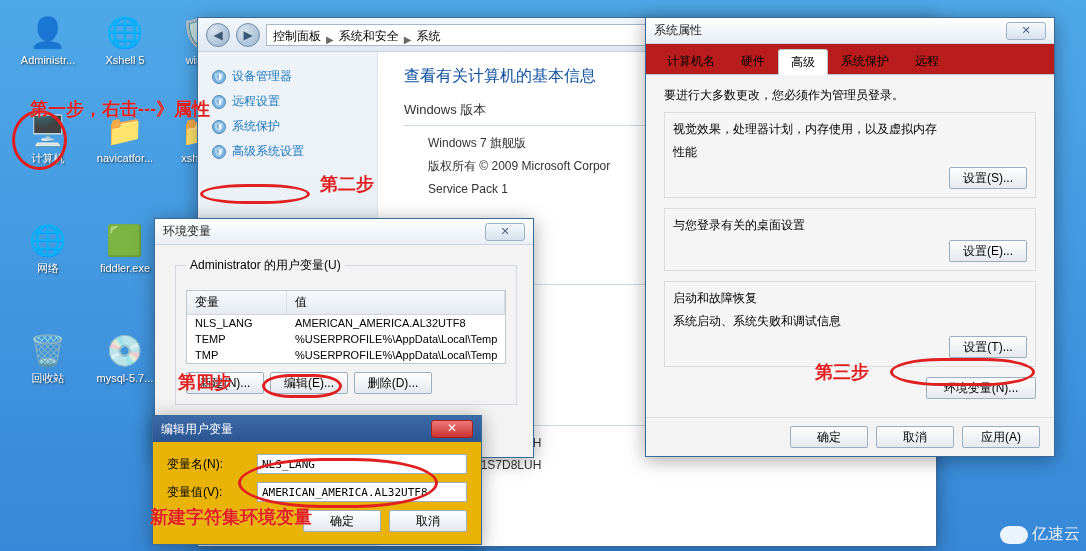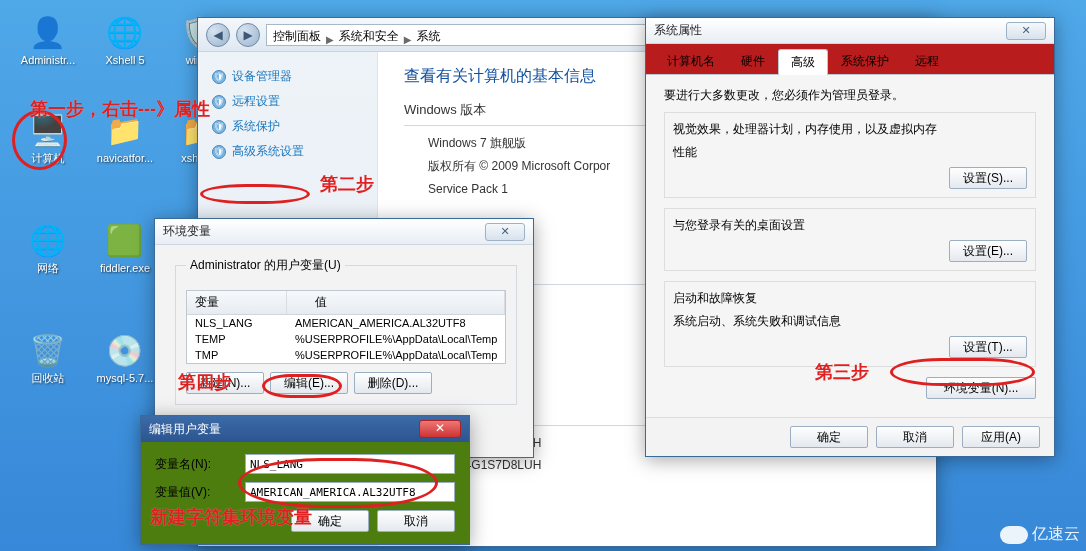--- a/index.html
+++ b/index.html
@@ -47,30 +47,30 @@
     .group .g-row { text-align:right; }
     .btn { display:inline-block; min-width:78px; height:22px; line-height:20px; text-align:center; border:1px solid #9cafc2; border-radius:2px; background: linear-gradient(#fefefe,#e4e9ef); font-size:12px; padding:0 10px; cursor:pointer;}
     .btn-row { display:flex; justify-content:flex-end; gap:8px; padding:8px 14px; border-top:1px solid #ddd; background:#f3f3f3;}
 
     
     .envdlg { left:154px; top:218px; width:380px; height: 240px; z-index: 3; background:#f3f3f3;}
     .envbody { padding:12px 20px; background:#f3f3f3;}
     .fieldset { border:1px solid #d4d9df; padding:10px; }
     .fieldset legend { font-size:12px; padding:0 4px; }
     .table { border:1px solid #bfc7cf; background:#fff; margin-top:6px; }
-    .table .th { display:flex; background: linear-gradient(#f7f9fb,#e6ebf1); border-bottom:1px solid #cfd6dd;gap:20px; }
+    .table .th { display:flex; background: linear-gradient(#f7f9fb,#e6ebf1); border-bottom:1px solid #cfd6dd; }
     .table .th div { padding:3px 8px; font-size:12px; border-right:1px solid #d7dde3; }
     .table .tr { display:flex; font-family: Consolas, monospace; font-size:11px; }
     .table .tr div { padding:2px 8px; }
     .c1 { width:100px; }
     .c2 { flex:1; }
     .envbtns { display:flex; justify-content:flex-start; gap:6px; margin-top:8px; }
 
     
-    .editdlg { left:140px; top:415px; width:330px; height: 130px; z-index: 4; background:#4d7c0f;}
+    .editdlg { left:152px; top:415px; width:330px; height: 130px; z-index: 4; background:#eab308;}
     .edit-title { height:26px; background: linear-gradient(#3c6ba8,#2b5590); display:flex; align-items:center; padding:0 8px; color:#fff; font-size:12px;}
     .edit-title .t { flex:1; }
     .edit-title .x { width:42px; height:18px; background: linear-gradient(#e77,#c33); border:1px solid #a22; border-radius:3px; text-align:center; line-height:15px; color:#fff; font-size:12px;}
     .editbody { padding:12px 14px; }
     .form-row { display:flex; align-items:center; margin-bottom:8px; gap:10px; }
     .form-row .fl { width:80px; text-align:left; font-size:12px; }
     .form-row input { flex:1; height:20px; border:1px solid #9cafc2; padding:0 4px; font-family: Consolas, monospace; font-size:11px; }
     .editbtns { display:flex; justify-content:flex-end; gap:8px; margin-top:4px; }
 
     

